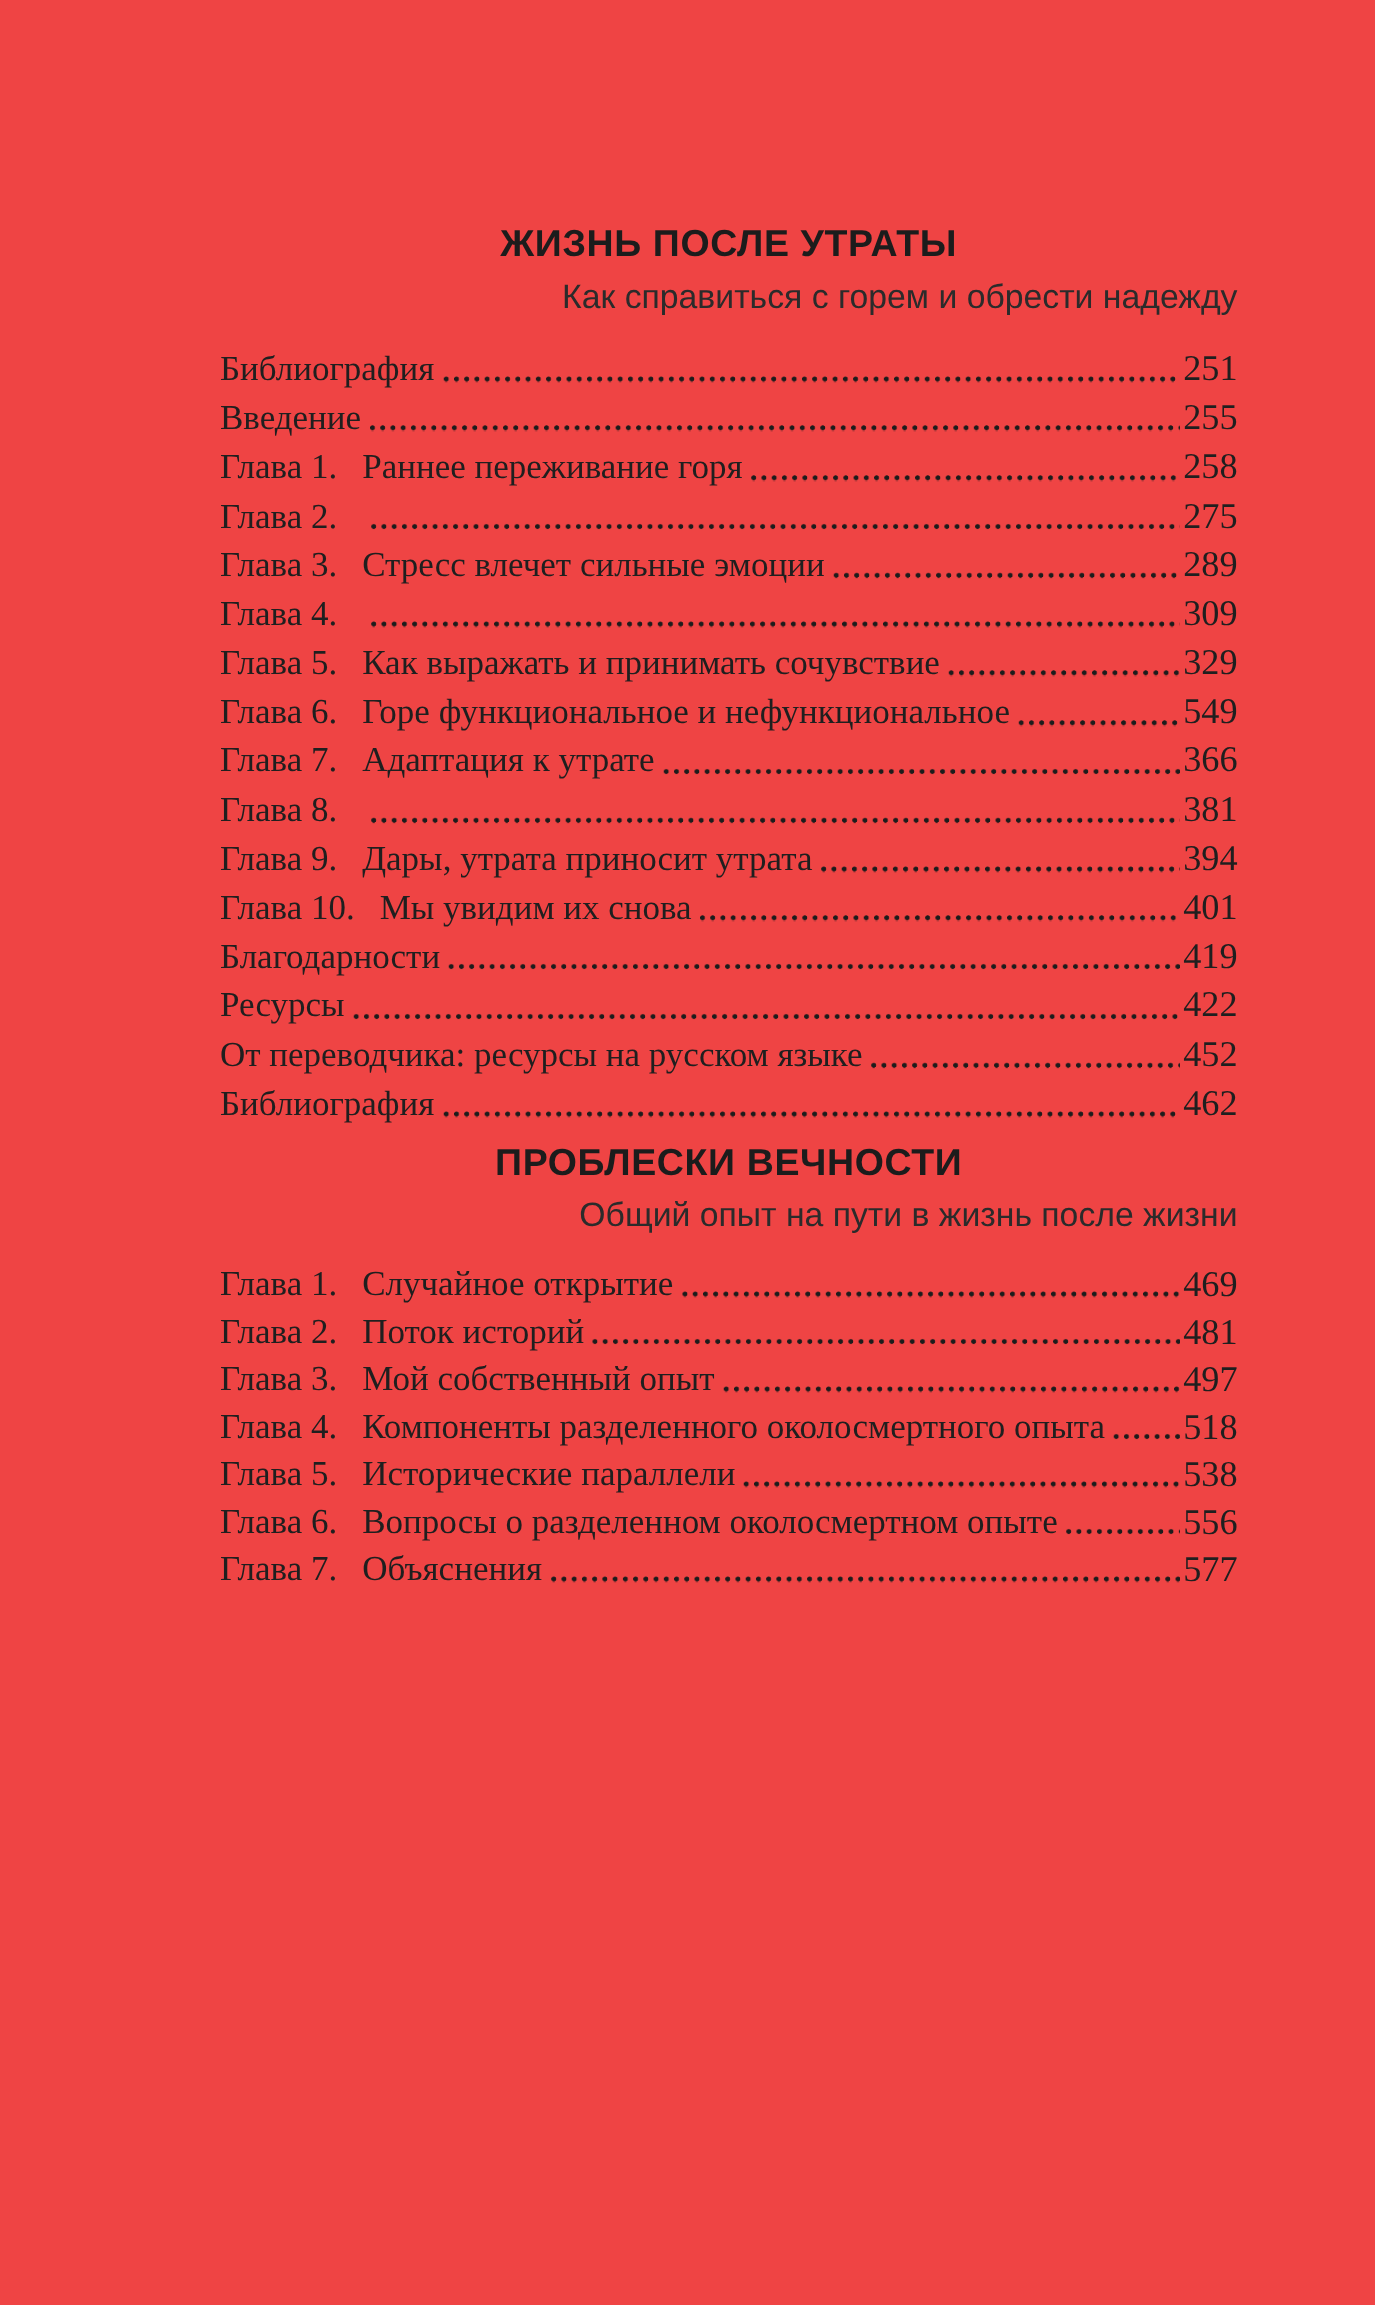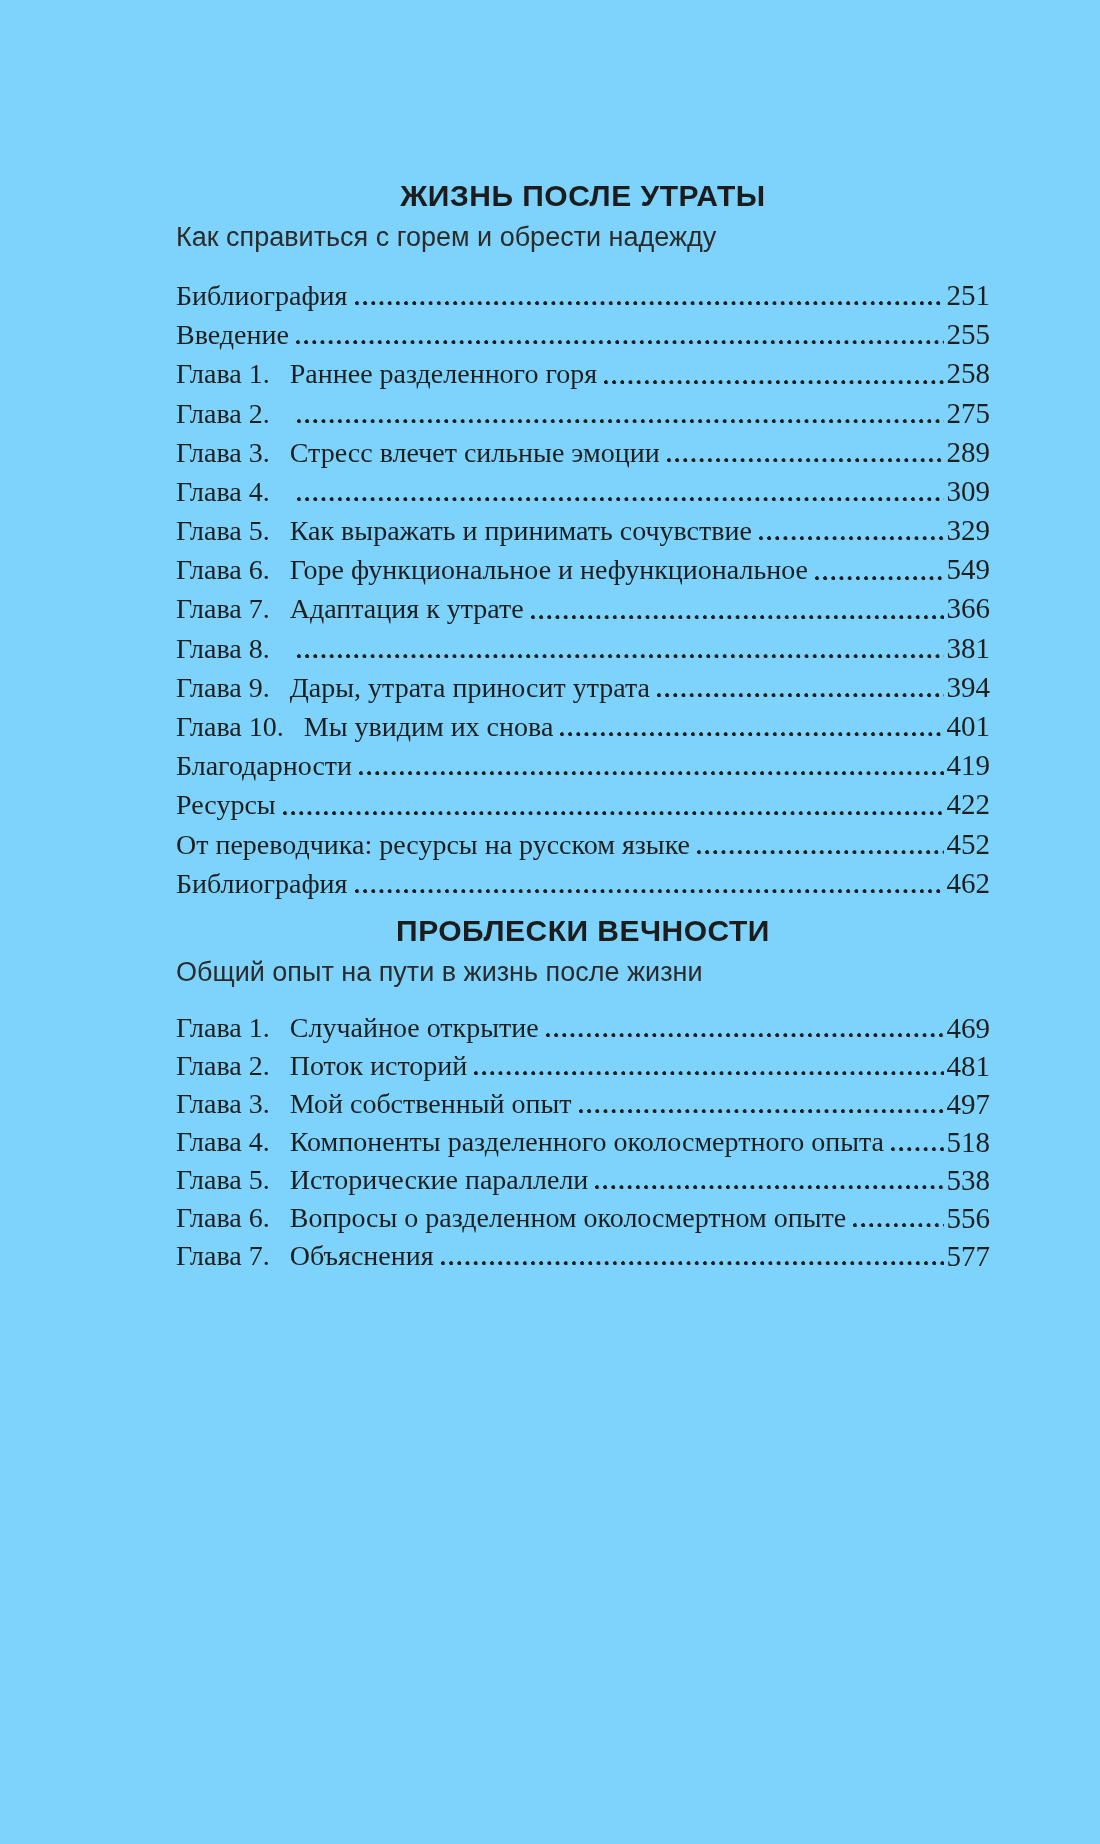--- a/index.html
+++ b/index.html
@@ -4,21 +4,21 @@
 <style>
   html, body {
     margin: 0;
     padding: 0;
     background: #ffffff;
   }
   .page {
     position: relative;
     width: 1100px;
     height: 1844px;
-    background: #7dd3fc;
+    background: #ef4444;
     overflow: hidden;
     font-family: "Liberation Serif", serif;
     color: #1f1f1f;
   }
   .content {
     position: absolute;
     left: 176px;
     top: 180px;
     width: 814px;
   }
@@ -31,21 +31,21 @@
     letter-spacing: 0.5px;
     text-align: center;
     color: #1c1c1c;
   }
   .section-subtitle {
     margin: 10px 0 0 0;
     font-family: "Liberation Sans", sans-serif;
     font-weight: 400;
     font-size: 27px;
     line-height: 30px;
-    text-align: left;
+    text-align: right;
     color: #2b2b2b;
   }
   .toc-list {
     margin: 24px 0 0 0;
     padding: 0;
     list-style: none;
   }
   .section-2 .toc-list {
     margin-top: 22px;
   }
@@ -107,21 +107,21 @@
 
   <li class="toc-entry">
     <span class="chapter-number"></span>
     <span class="entry-title">Введение</span>
     <span class="dot-leader"></span>
     <span class="page-number">255</span>
   </li>
 
   <li class="toc-entry">
     <span class="chapter-number">Глава 1.</span>
-    <span class="entry-title">Раннее разделенного горя</span>
+    <span class="entry-title">Раннее переживание горя</span>
     <span class="dot-leader"></span>
     <span class="page-number">258</span>
   </li>
 
   <li class="toc-entry">
     <span class="chapter-number">Глава 2.</span>
     <span class="dot-leader"></span>
     <span class="page-number">275</span>
   </li>
 

